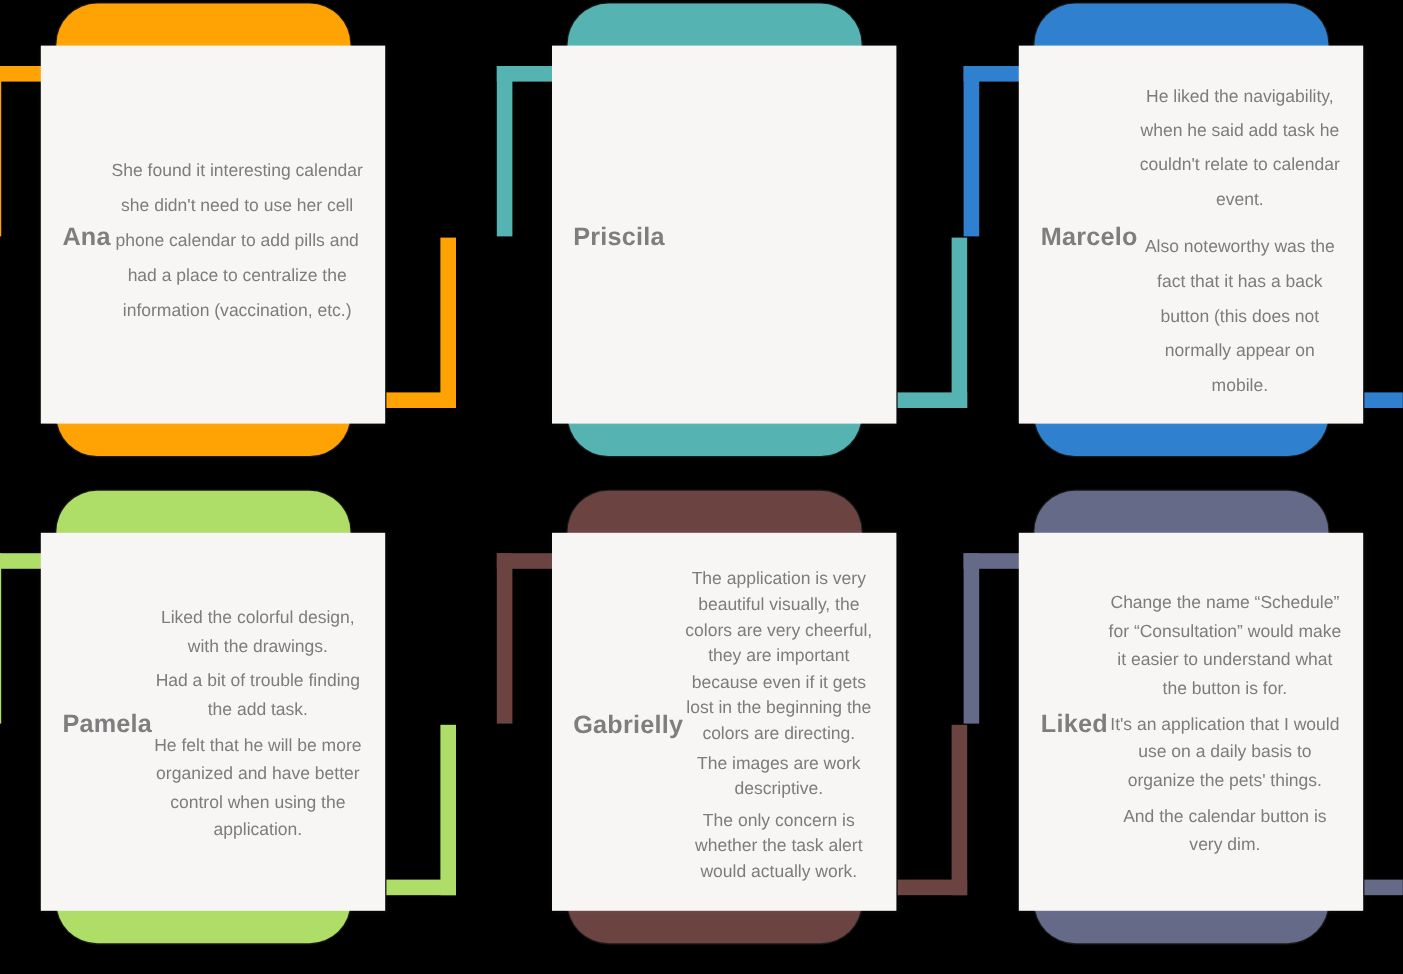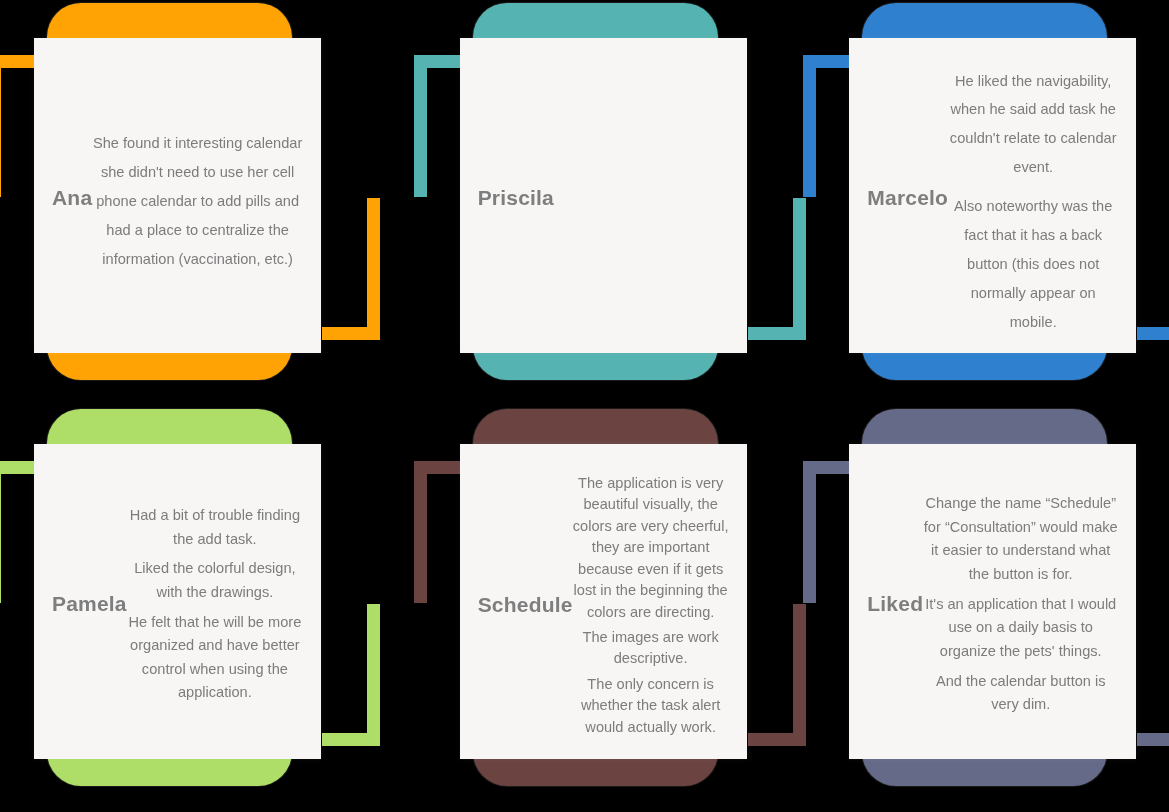--- a/index.html
+++ b/index.html
@@ -166,32 +166,32 @@
           </div>
         </div>
       </div>
       <div class="cell c3" style="color: rgb(174, 221, 104);">
         <div class="bracket bracket-tl"></div>
         <div class="bracket bracket-br"></div>
         <div class="phone"></div>
         <div class="card semi">
           <div class="card-name">Pamela</div>
           <div class="card-body">
+            <p class="card-para">Liked the colorful design, with the drawings.</p>
             <p class="card-para">Had a bit of trouble finding the add task.</p>
-            <p class="card-para">Liked the colorful design, with the drawings.</p>
             <p class="card-para">He felt that he will be more organized and have better control when using the application.</p>
           </div>
         </div>
       </div>
       <div class="cell c4" style="color: rgb(107, 68, 66);">
         <div class="bracket bracket-tl"></div>
         <div class="bracket bracket-br"></div>
         <div class="phone"></div>
         <div class="card tight">
-          <div class="card-name">Schedule</div>
+          <div class="card-name">Gabrielly</div>
           <div class="card-body">
             <p class="card-para">The application is very beautiful visually, the colors are very cheerful, they are important because even if it gets lost in the beginning the colors are directing.</p>
             <p class="card-para">The images are work descriptive.</p>
             <p class="card-para">The only concern is whether the task alert would actually work.</p>
           </div>
         </div>
       </div>
       <div class="cell c5" style="color: rgb(101, 106, 137);">
         <div class="bracket bracket-tl"></div>
         <div class="bracket bracket-br"></div>

